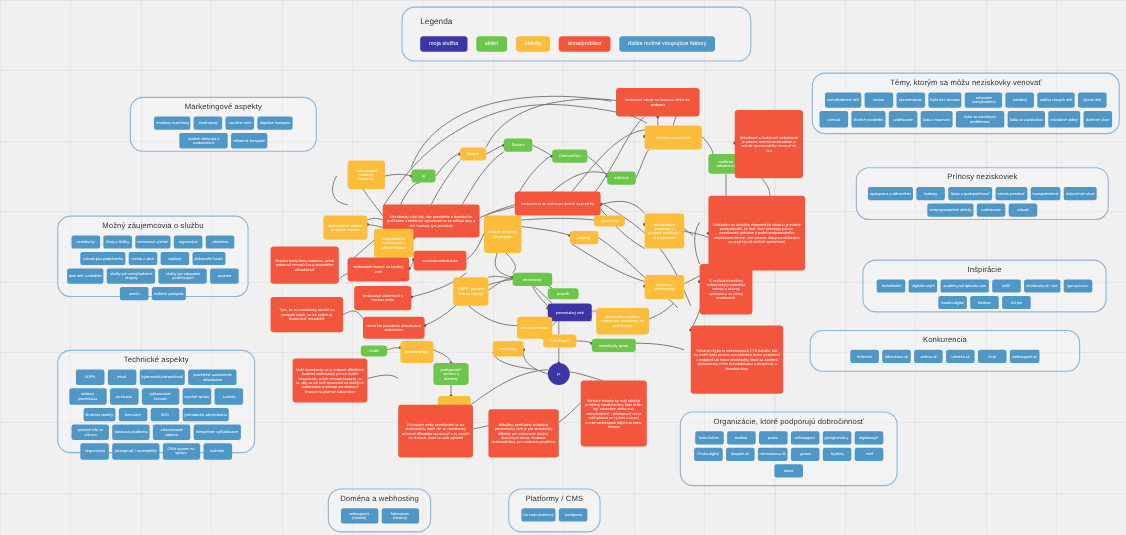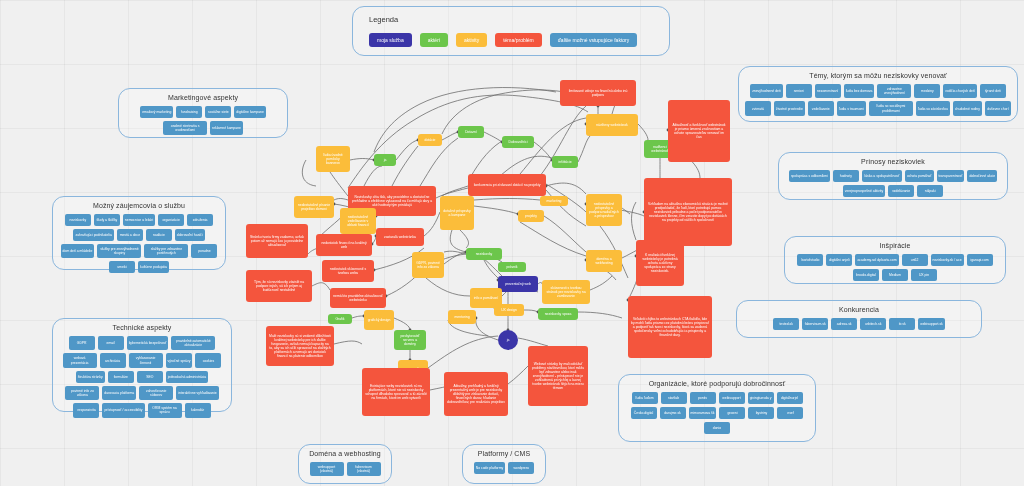--- a/index.html
+++ b/index.html
@@ -39,20 +39,21 @@
     font-size:3.4px;line-height:4.1px;
   }
   .n-service{background:#3b35a8;}
   .n-actor{background:#6cc64b;}
   .n-activity{background:#fbbd3a;}
   .n-problem{background:#f4553d;}
   .circle{border-radius:50%;}
   .legend-box{
     position:absolute;border:1px solid #8ab6dd;border-radius:12px;
     background:rgba(255,255,255,0.18);
+    margin-left:13px;
   }
   .legend-title{position:absolute;left:16px;top:8px;font-size:7.5px;color:#333;}
   .legend-items{position:absolute;left:16px;top:26px;display:flex;gap:8px;align-items:center;}
   .legend-chip{
     color:#fff;font-size:5px;border-radius:3px;padding:4px 8px;
     display:flex;align-items:center;justify-content:center;white-space:nowrap;
   }
 </style>
 </head>
 <body>

